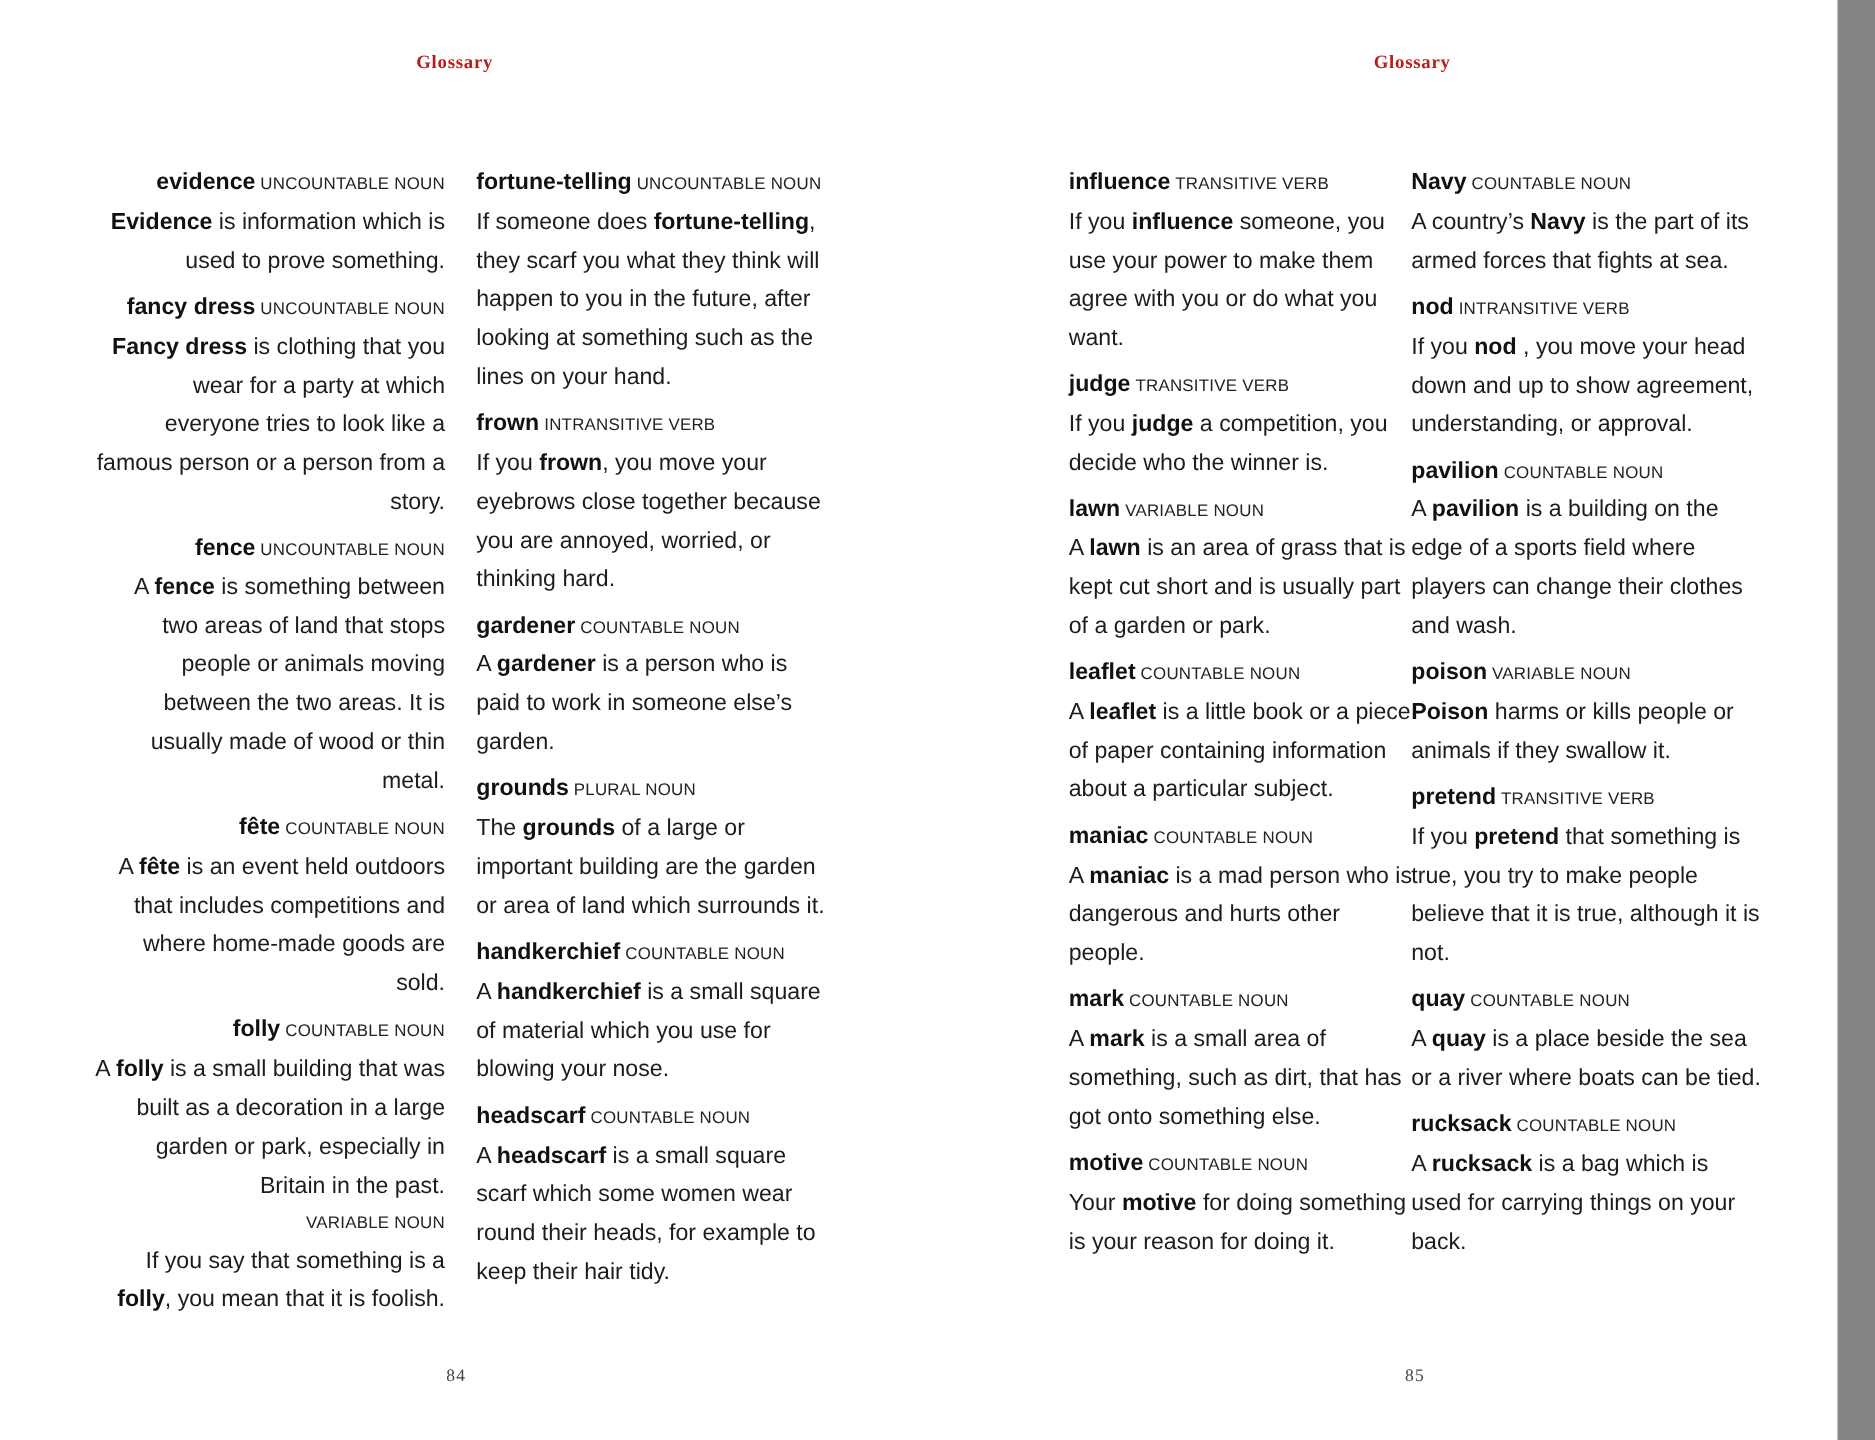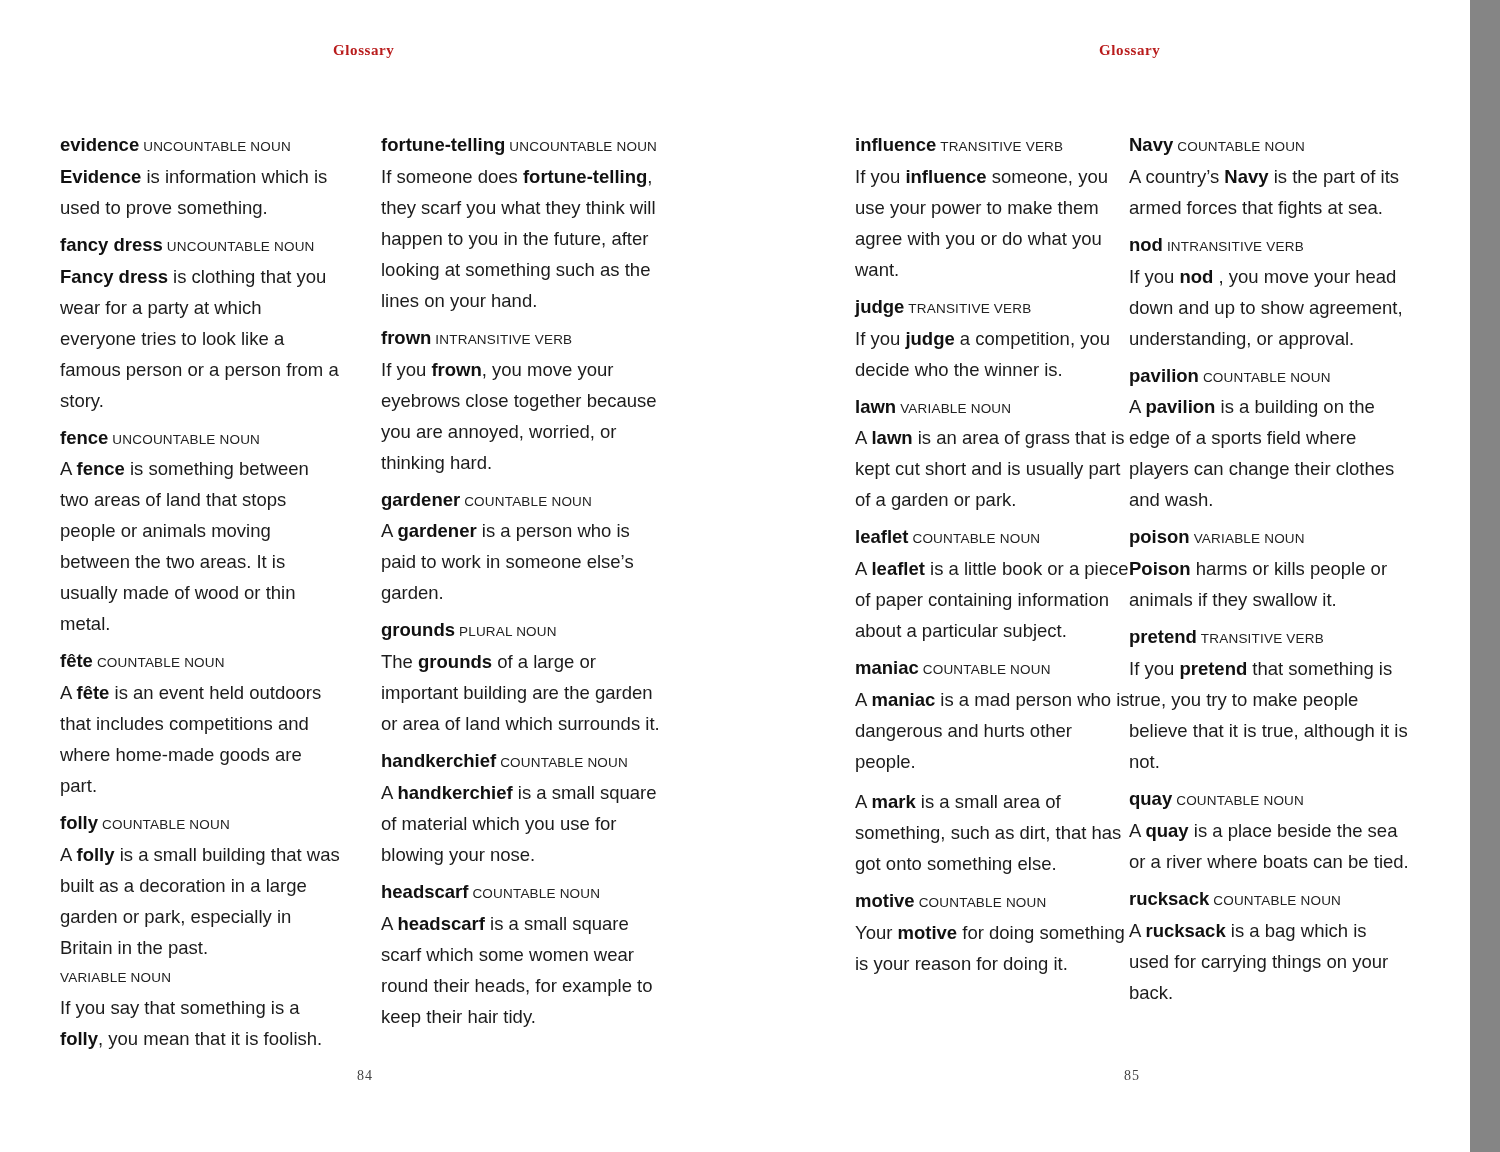--- a/index.html
+++ b/index.html
@@ -12,28 +12,28 @@
     .page-left { left: 0; width: 735px; }
     .page-right { left: 765px; width: 705px; }
     .running-head {
       position: absolute; top: 42px;
       font-family: "Liberation Serif", serif; font-size: 15px; font-weight: bold;
       letter-spacing: 0.6px; color: #b91c1c;
     }
     .page-left .running-head { left: 333px; }
     .page-right .running-head { left: 334px; }
     .folio {
-      position: absolute; top: 1068px;
+      position: absolute; top: 1094px;
       font-family: "Liberation Serif", serif; font-size: 14px; color: #444;
       letter-spacing: 1px;
     }
     .page-left .folio { left: 357px; }
     .page-right .folio { left: 359px; }
     .col { position: absolute; top: 132px; width: 282px; }
-    .col-1 { left: 60px; }
+    .col-1 { left: 74px; text-align: right; }
     .col-2 { left: 381px; }
     .col-3 { left: 90px; }
     .col-4 { left: 364px; }
     .entry { margin: 0 0 9px 0; }
     .entry-line {
       font-family: "Liberation Sans", sans-serif; font-size: 18.5px;
       line-height: 26.8px; color: #1c1c1c;
     }
     .headword { font-weight: bold; font-size: 18.5px; color: #111; }
     .pos {
@@ -62,21 +62,21 @@
       <div class="entry">
         <div class="entry-line"><span class="headword">fancy dress</span><span class="pos">UNCOUNTABLE NOUN</span></div>
         <div class="def"><b>Fancy dress</b><span> is clothing that you wear for a party at which everyone tries to look like a famous person or a person from a story.</span></div>
       </div>
       <div class="entry">
         <div class="entry-line"><span class="headword">fence</span><span class="pos">UNCOUNTABLE NOUN</span></div>
         <div class="def"><span>A </span><b>fence</b><span> is something between two areas of land that stops people or animals moving between the two areas. It is usually made of wood or thin metal.</span></div>
       </div>
       <div class="entry">
         <div class="entry-line"><span class="headword">fête</span><span class="pos">COUNTABLE NOUN</span></div>
-        <div class="def"><span>A </span><b>fête</b><span> is an event held outdoors that includes competitions and where home-made goods are part.</span></div>
+        <div class="def"><span>A </span><b>fête</b><span> is an event held outdoors that includes competitions and where home-made goods are sold.</span></div>
       </div>
       <div class="entry">
         <div class="entry-line"><span class="headword">folly</span><span class="pos">COUNTABLE NOUN</span></div>
         <div class="def"><span>A </span><b>folly</b><span> is a small building that was built as a decoration in a large garden or park, especially in Britain in the past.</span></div>
         <div class="entry-line sense2"><span class="pos pos-only">VARIABLE NOUN</span></div>
         <div class="def"><span>If you say that something is a </span><b>folly</b><span>, you mean that it is foolish.</span></div>
       </div>
     </div>
   <div class="col col-2">
       <div class="entry">
@@ -124,20 +124,21 @@
       </div>
       <div class="entry">
         <div class="entry-line"><span class="headword">leaflet</span><span class="pos">COUNTABLE NOUN</span></div>
         <div class="def"><span>A </span><b>leaflet</b><span> is a little book or a piece of paper containing information about a particular subject.</span></div>
       </div>
       <div class="entry">
         <div class="entry-line"><span class="headword">maniac</span><span class="pos">COUNTABLE NOUN</span></div>
         <div class="def"><span>A </span><b>maniac</b><span> is a mad person who is dangerous and hurts other people.</span></div>
       </div>
       <div class="entry">
+        <div class="entry-line"><span class="headword">mark</span><span class="pos">COUNTABLE NOUN</span></div>
         <div class="def"><span>A </span><b>mark</b><span> is a small area of something, such as dirt, that has got onto something else.</span></div>
       </div>
       <div class="entry">
         <div class="entry-line"><span class="headword">motive</span><span class="pos">COUNTABLE NOUN</span></div>
         <div class="def"><span>Your </span><b>motive</b><span> for doing something is your reason for doing it.</span></div>
       </div>
     </div>
   <div class="col col-4">
       <div class="entry">
         <div class="entry-line"><span class="headword">Navy</span><span class="pos">COUNTABLE NOUN</span></div>

